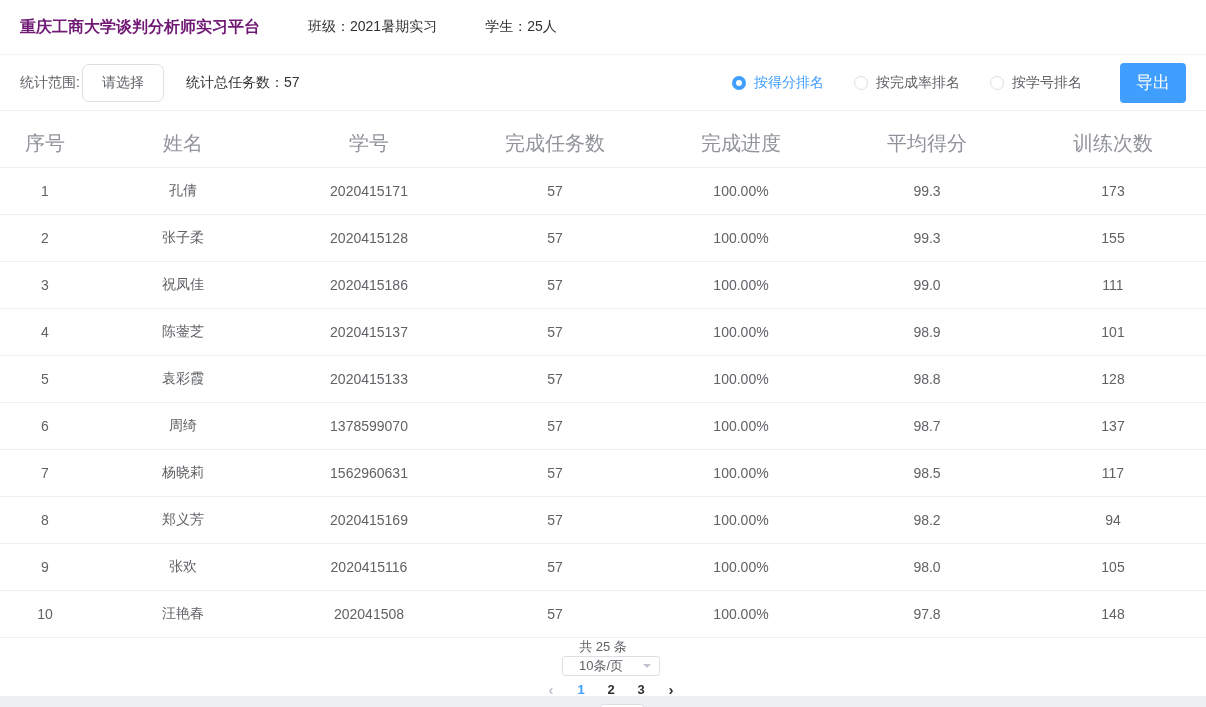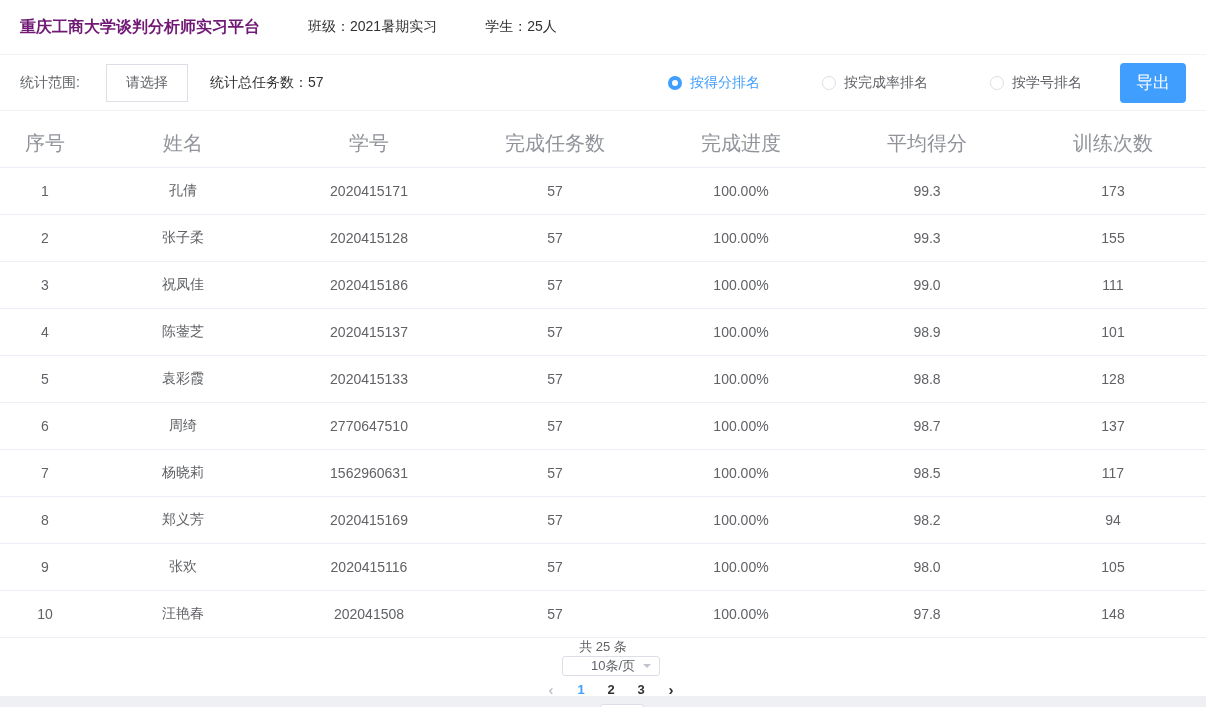--- a/index.html
+++ b/index.html
@@ -20,28 +20,28 @@
   .meta { font-size: 14px; color: #303133; margin-left: 48px; }
 
   
   .toolbar {
     height: 56px; display: flex; align-items: center; justify-content: space-between;
     padding: 0 20px; border-bottom: 1px solid #f0f1f3;
   }
   .toolbar-left { display: flex; align-items: center; }
   .range-label { font-size: 14px; color: #606266; }
   .select-btn {
-    margin-left: 26px; width: 82px; height: 38px;
-    border: 1px solid #dcdfe6; border-radius: 0; background: #fff;
+    margin-left: 2px; width: 82px; height: 38px;
+    border: 1px solid #dcdfe6; border-radius: 7px; background: #fff;
     color: #606266; font-size: 14px; cursor: pointer;
     font-family: inherit;
   }
   .total-tasks { font-size: 14px; color: #303133; margin-left: 22px; }
   .toolbar-right { display: flex; align-items: center; }
-  .radio-group { display: flex; align-items: flex-end; gap: 32px; }
+  .radio-group { display: flex; align-items: flex-end; }
   .radio { display: flex; align-items: center; margin-left: 30px; cursor: pointer; }
   .radio-circle {
     width: 14px; height: 14px; border-radius: 50%;
     border: 1px solid #dcdfe6; background: #fff; flex: 0 0 auto;
   }
   .radio.checked .radio-circle { border: 4px solid #409EFF; }
   .radio-label { font-size: 14px; color: #606266; margin-left: 8px; white-space: nowrap; }
   .radio.checked .radio-label { color: #409EFF; }
   .export-btn {
     margin-left: 38px; width: 66px; height: 40px;
@@ -63,21 +63,21 @@
 
   
   .pagination {
     height: 48px; display: flex; align-items: center;
     padding: 0 14px; font-size: 13px; color: #606266; flex-direction: column;
   }
   .page-size {
     margin-left: 16px; width: 98px; height: 28px;
     border: 1px solid #dcdfe6; border-radius: 3px; background: #fff;
     display: flex; align-items: center; justify-content: space-between;
-    padding: 0 8px 0 28px; cursor: pointer; color: #606266;
+    padding: 0 8px 0 16px; cursor: pointer; color: #606266;
   }
   .caret-down {
     width: 0; height: 0; border: 4px solid transparent;
     border-top-color: #c0c4cc; margin-top: 4px;
   }
   .pager { display: flex; align-items: center; margin-left: 16px; }
   .pager-btn {
     min-width: 30px; height: 28px; background: none; border: none;
     font-size: 13px; font-weight: 600; color: #303133; cursor: pointer;
     font-family: inherit;
@@ -193,21 +193,21 @@
           <td>袁彩霞</td>
           <td>2020415133</td>
           <td>57</td>
           <td>100.00%</td>
           <td>98.8</td>
           <td>128</td>
         </tr>
         <tr>
           <td>6</td>
           <td>周绮</td>
-          <td>2770647510</td>
+          <td>1378599070</td>
           <td>57</td>
           <td>100.00%</td>
           <td>98.7</td>
           <td>137</td>
         </tr>
         <tr>
           <td>7</td>
           <td>杨晓莉</td>
           <td>1562960631</td>
           <td>57</td>

